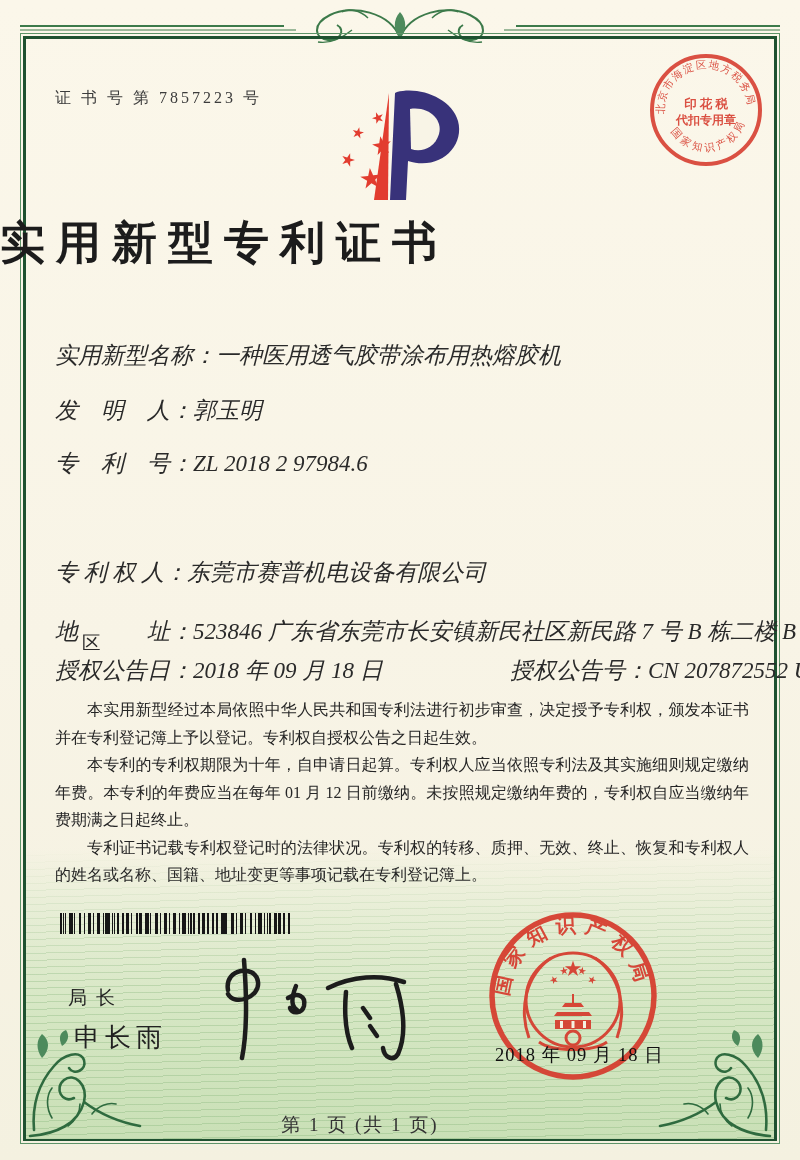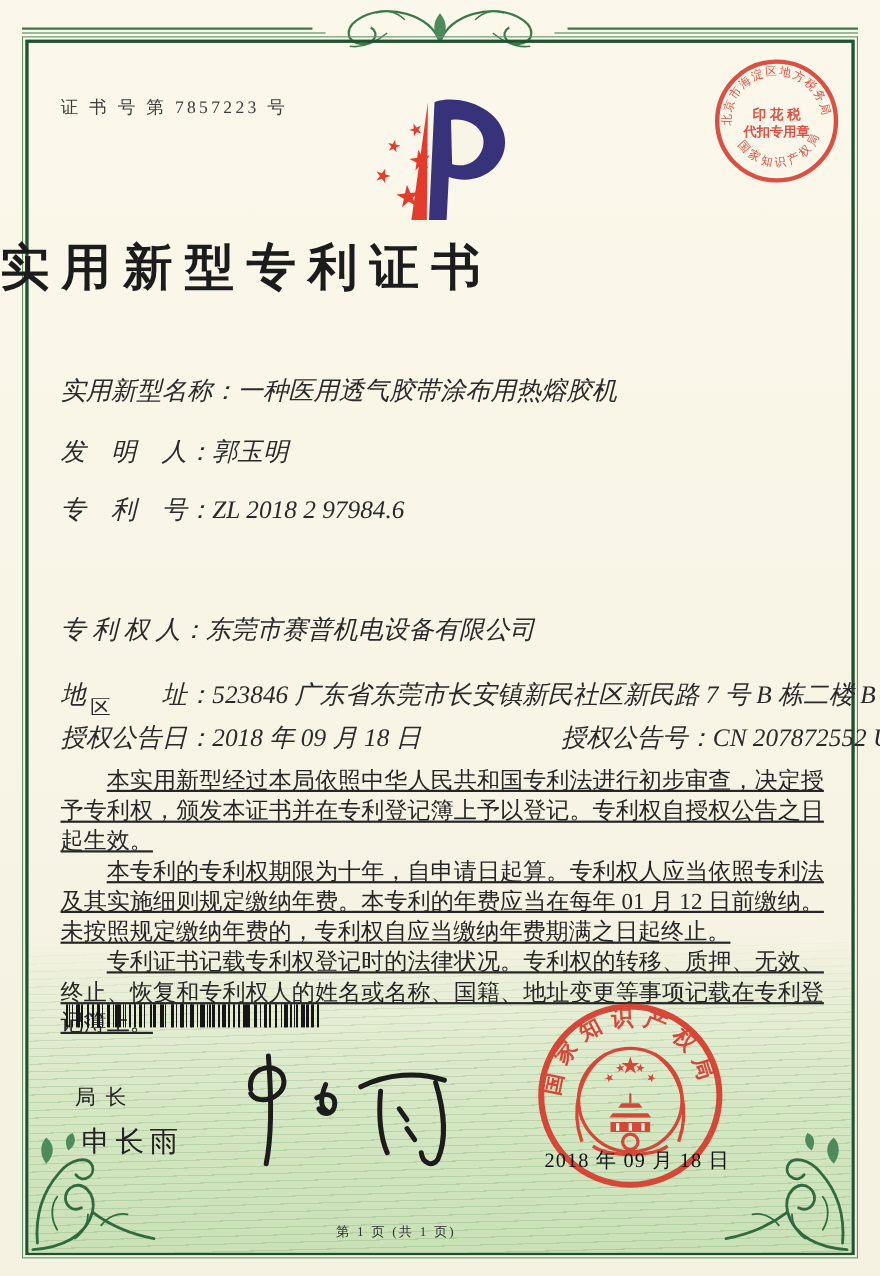--- a/index.html
+++ b/index.html
@@ -23,34 +23,34 @@
 
   .certno{left:55px;top:88px;font-size:16px;letter-spacing:3px;color:#3c3c3c;}
   .title{left:0;top:213px;width:800px;text-align:left;font-size:45px;font-weight:bold;
     letter-spacing:11px;color:#1c1c1c;}
 
   .fieldrow{left:55px;width:700px;font-size:23px;white-space:nowrap;font-style:italic;}
   .fieldrow .lab{display:inline-block;min-width:128px;}
   .addr2{left:82px;top:630px;font-size:18.5px;}
   .grant-right{left:455px;top:0;position:absolute;white-space:nowrap;}
 
-  .paras{left:55px;top:696px;width:694px;font-size:21px;line-height:27.5px;
-    text-align:justify;color:#262626;text-decoration:underline;}
+  .paras{left:55px;top:696px;width:694px;font-size:16px;line-height:27.5px;
+    text-align:justify;color:#262626;}
   .paras p{margin:0;text-indent:2em;}
 
   .barcode{left:60px;top:913px;width:231px;height:21px;
     background:
       repeating-linear-gradient(90deg,#161616 0 2px,rgba(0,0,0,0) 2px 5px,#161616 5px 6px,rgba(0,0,0,0) 6px 9px,#161616 9px 12px,rgba(0,0,0,0) 12px 14px,#161616 14px 15px,rgba(0,0,0,0) 15px 19px),
       repeating-linear-gradient(90deg,rgba(0,0,0,0) 0 3px,#161616 3px 4px,rgba(0,0,0,0) 4px 11px,#161616 11px 13px,rgba(0,0,0,0) 13px 17px);}
 
   .signrole{left:68px;top:985px;font-size:19px;letter-spacing:9px;color:#222;}
   .signname{left:74px;top:1020px;font-size:26px;letter-spacing:5px;color:#222;}
 
   .sealdate{left:495px;top:1042px;font-size:18.5px;letter-spacing:1px;color:#111;}
-  .footer{left:0;top:1112px;width:720px;text-align:center;font-size:12px;letter-spacing:2px;color:#333;}
+  .footer{left:0;top:1112px;width:720px;text-align:center;font-size:19px;letter-spacing:2px;color:#333;}
 
   svg text{font-family:"Liberation Serif","DejaVu Serif",serif;}
 </style>
 </head>
 <body>
 
 <div class="page">
 
   <svg class="abs" style="left:0;top:0;" width="800" height="46" viewBox="0 0 800 46">
     <g stroke="#3c7a4a" fill="none">

